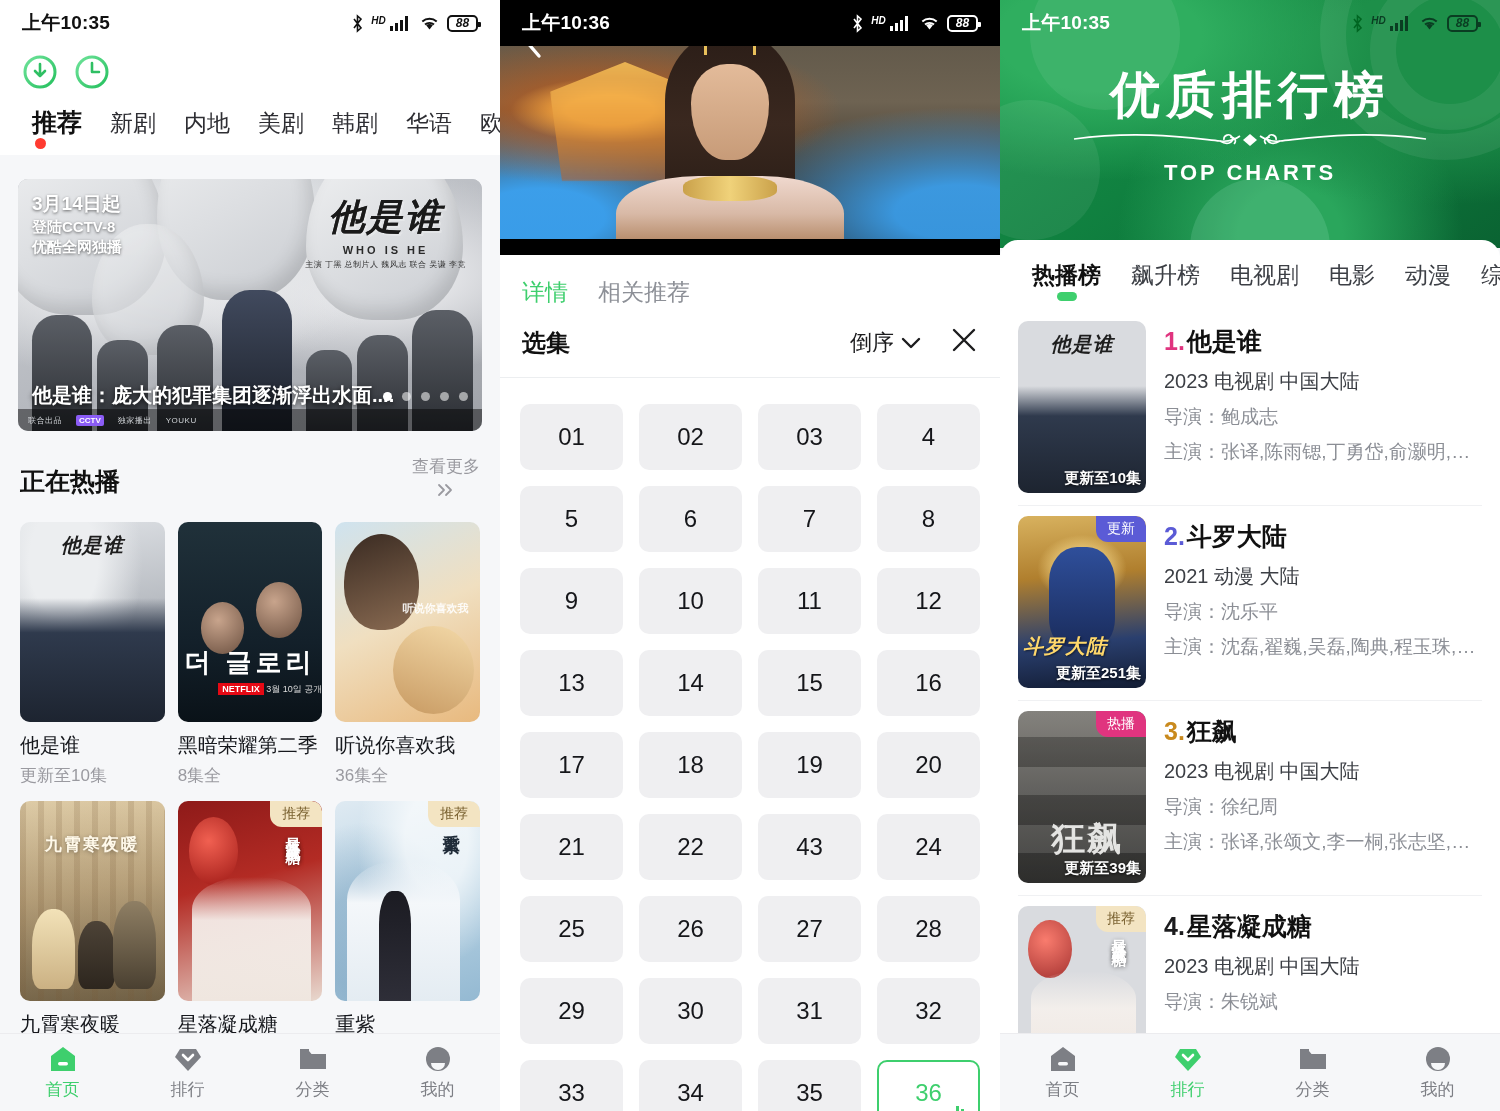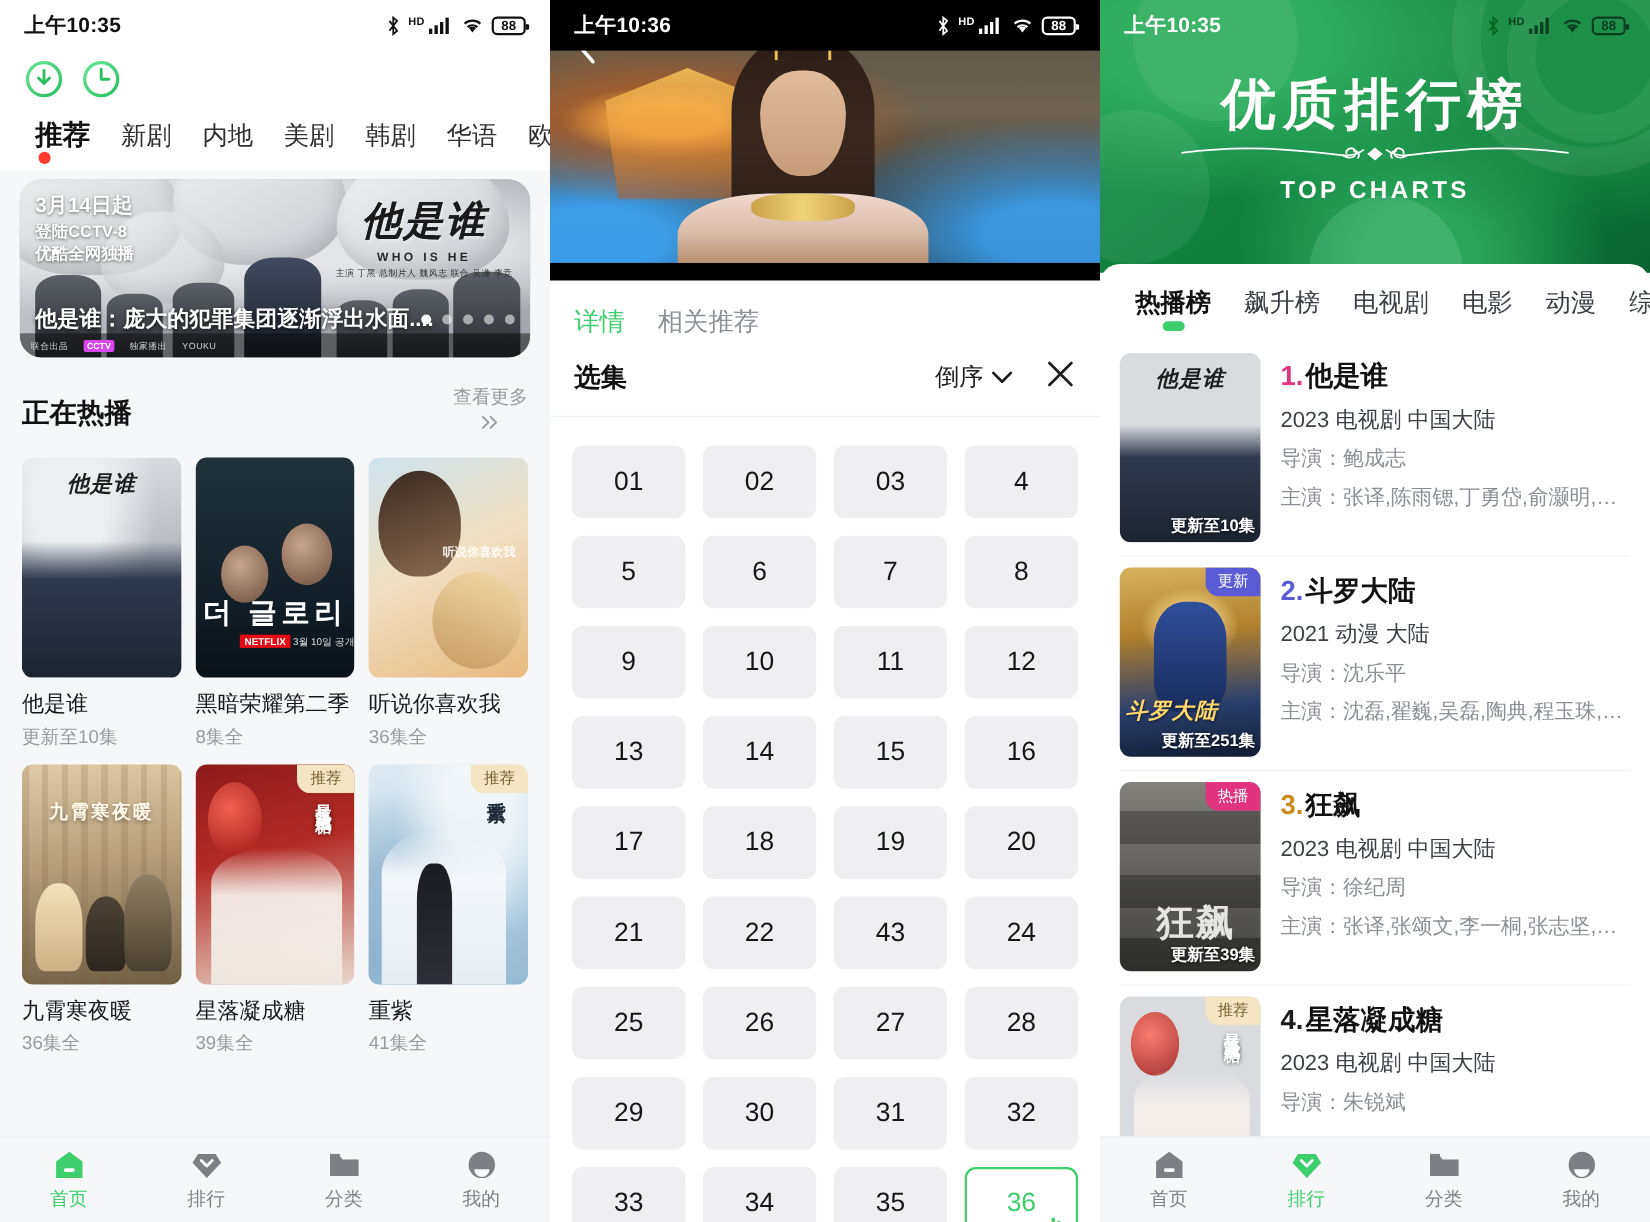--- a/index.html
+++ b/index.html
@@ -11,21 +11,21 @@
   }
   .screens { display: flex; width: 1500px; height: 1111px; }
   .panel { width: 500px; height: 1111px; position: relative; overflow: hidden; }
 
   
   .statusbar {
     height: 46px; display: flex; align-items: center;
     justify-content: space-between; padding: 0 22px;
     font-size: 19px; font-weight: 600; letter-spacing: .2px;
   }
-  .sb-right { display: flex; align-items: center; gap: 7px; }
+  .sb-right { display: flex; align-items: center; gap: 7px; font-style: italic; }
   .sb-ic { display: block; }
   .batt {
     border: 2px solid currentColor; border-radius: 5px;
     padding: 0 3px; font-size: 12px; font-weight: 700;
     height: 17px; line-height: 13px; position: relative; min-width: 31px; text-align: center;
   }
   .batt:after {
     content: ""; position: absolute; right: -5px; top: 5px;
     width: 3px; height: 5px; background: currentColor; border-radius: 0 1px 1px 0;
   }
@@ -51,21 +51,21 @@
   .tab-item {
     font-size: 23px; color: #2e2e33; padding: 4px 14px 10px 14px; position: relative; white-space: nowrap;
   }
   .tab-item.active { font-weight: 700; font-size: 25px; color: #111; }
   .tab-item.active:after {
     content: ""; position: absolute; left: 17px; bottom: 0px;
     width: 11px; height: 11px; border-radius: 50%; background: #ff3b30;
   }
 
   .banner {
-    margin: 8px 18px 0 18px; height: 162px; border-radius: 20px; overflow: hidden;
+    margin: 24px 18px 0 18px; height: 252px; border-radius: 10px; overflow: hidden;
     position: relative; background: #b9bcc2;
   }
   .banner-art { position: absolute; inset: 0; background:
       radial-gradient(ellipse at 24% 34%, #e9eaec 0 16%, transparent 48%),
       radial-gradient(ellipse at 52% 20%, #dfe1e4 0 14%, transparent 45%),
       radial-gradient(ellipse at 76% 38%, #e4e5e8 0 15%, transparent 46%),
       linear-gradient(160deg,#cfd2d6 0%, #b6b9bf 55%, #9ea1a7 100%);
   }
   .mask-shape { position:absolute; border-radius: 48% 48% 42% 42%/58% 58% 42% 42%;
     background: linear-gradient(150deg,#f1f2f3,#c9ccd1); box-shadow: inset -6px -10px 18px rgba(0,0,0,.13); }
@@ -88,21 +88,21 @@
     position: absolute; left: 0; right: 0; bottom: 22px; padding: 0 14px;
     color: #fff; font-size: 20px; font-weight: 700; text-shadow: 0 2px 5px rgba(0,0,0,.8);
     white-space: nowrap; overflow: hidden;
   }
   .banner-dots { position: absolute; right: 14px; bottom: 30px; display: flex; gap: 10px; }
   .banner-dots i { width: 9px; height: 9px; border-radius: 50%; background: rgba(255,255,255,.55); display: block; }
   .banner-dots i.on { background: #fff; }
   .banner-bottom-bar { position:absolute; left:0; right:0; bottom:0; height:22px; background: rgba(0,0,0,.45);
       display:flex; align-items:center; gap:14px; padding-left:10px; }
   .bb-chip { color:#cfd2d6; font-size:8px; letter-spacing:.5px; }
-  .bb-red { background:#d946ef; color:#fff; font-size:8px; font-weight:700; padding:1px 3px; border-radius:2px;}
+  .bb-red { background:#8b5cf6; color:#fff; font-size:8px; font-weight:700; padding:1px 3px; border-radius:2px;}
 
   .sec-head {
     display: flex; align-items: flex-end; justify-content: space-between;
     padding: 24px 20px 24px 20px;
   }
   .sec-title { font-size: 25px; font-weight: 700; color: #111; }
   .sec-more { font-size: 17px; color: #9a9aa0; display: flex; align-items: center; gap: 4px; flex-direction: column; }
 
   .grid3 { display: grid; grid-template-columns: repeat(3, 1fr); gap: 14px 13px; padding: 0 20px; }
   .card { width: 100%; }

